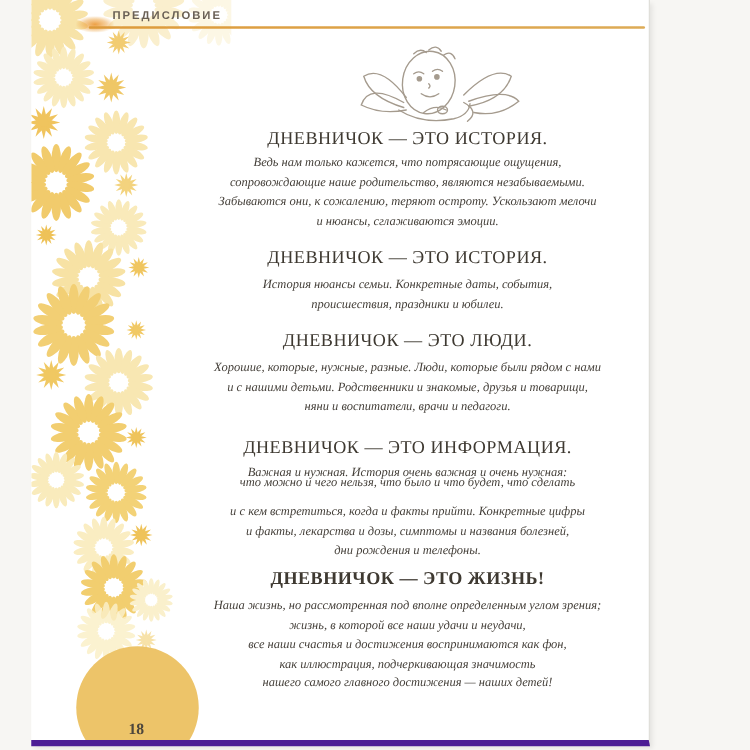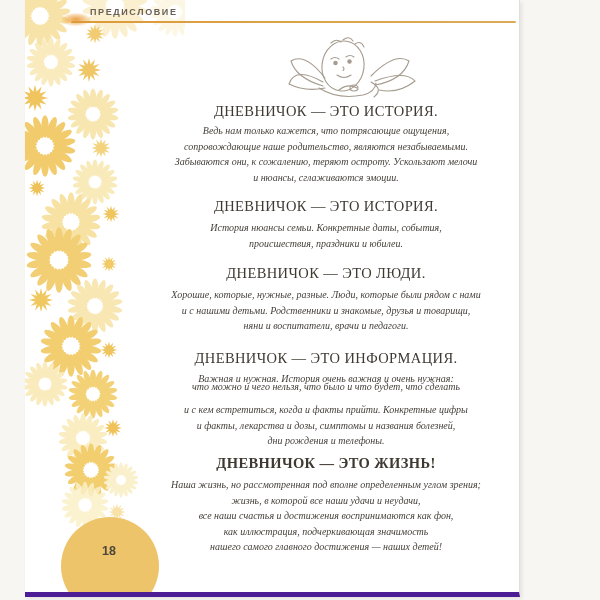--- a/index.html
+++ b/index.html
@@ -40,22 +40,22 @@
   .body-line{
     position:absolute;left:-8px;width:408px;text-align:center;
     font-style:italic;font-size:10px;line-height:15.5px;
     color:#45403a;white-space:nowrap;
   }
   .corner-circle{
     position:absolute;left:36px;top:517px;width:98px;height:98px;
     border-radius:50%;background:#edc469;
   }
   .page-number{
-    position:absolute;left:68px;top:544px;width:32px;text-align:center;
-    font-family:Liberation Sans, sans-serif;
+    position:absolute;left:68px;top:576px;width:32px;text-align:center;
+    font-family:Liberation Serif, serif;
     font-size:12.5px;font-weight:600;color:#4c463d;
   }
 </style>
 </head>
 <body>
 
 <div class="book-page">
 
   <svg class="flower-band" width="160" height="540" viewBox="0 0 160 540">
     <defs>

